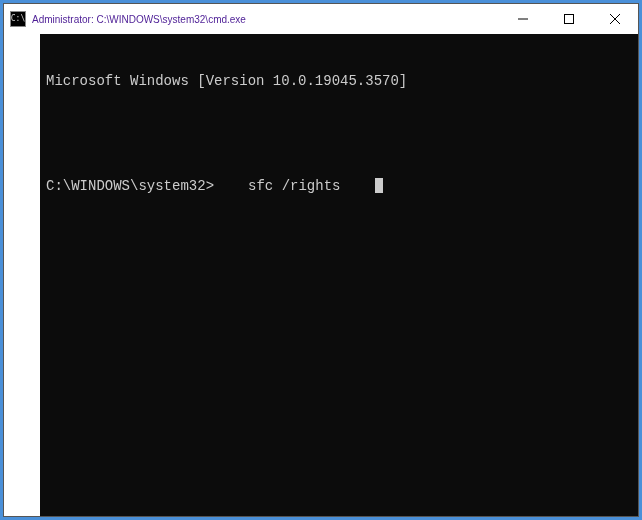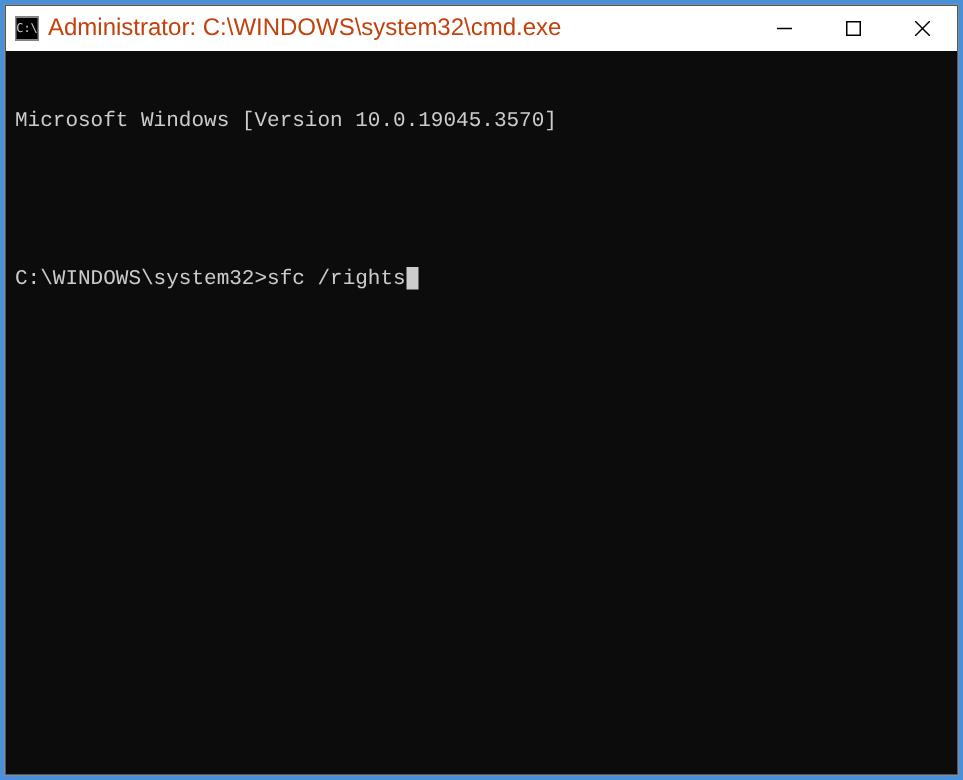--- a/index.html
+++ b/index.html
@@ -37,22 +37,22 @@
       align-items: center;
       justify-content: center;
       background: #000;
       border: 1px solid #888;
       font-size: 8px;
       color: #ccc;
       font-family: monospace;
       line-height: 1;
     }
     .titlebar-title {
-      font-size: 16px;
-      color: #c2410c;
+      font-size: 10px;
+      color: #4c1d95;
       flex: 1;
       white-space: nowrap;
       overflow: hidden;
     }
     .titlebar-controls {
       display: flex;
       height: 100%;
     }
     .titlebar-btn {
       width: 46px;
@@ -70,24 +70,26 @@
     .terminal {
       flex: 1;
       background: #0c0c0c;
       padding: 4px 6px;
       font-family: Consolas, "Courier New", monospace;
       font-size: 14px;
       line-height: 1.25;
       color: #cccccc;
       overflow: hidden;
       white-space: pre-wrap;
+      margin-left: 36px;
     }
     .prompt-line {
       display: flex;
       flex-wrap: wrap;
+      gap: 34px;
     }
     .cursor {
       display: inline-block;
       width: 8px;
       height: 15px;
       background: #cccccc;
       vertical-align: text-bottom;
       margin-left: 1px;
       animation: blink 1s step-start infinite;
     }

